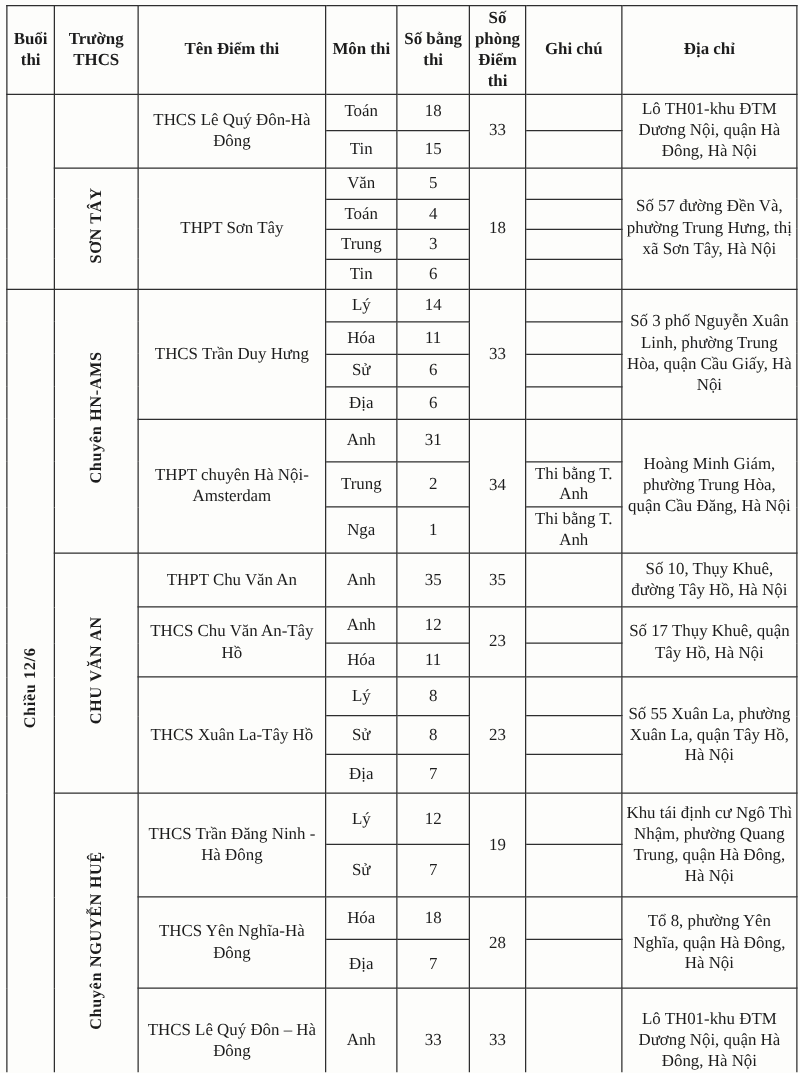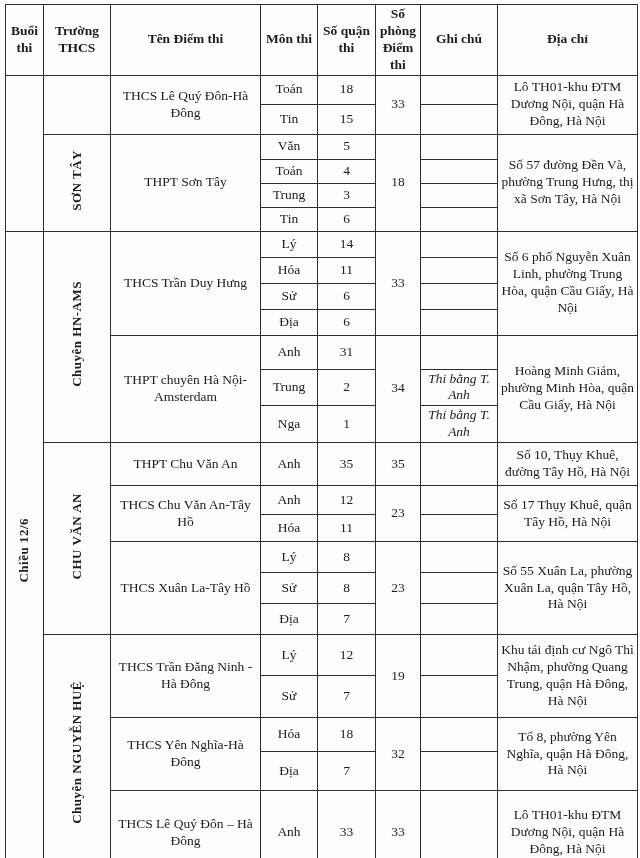--- a/index.html
+++ b/index.html
@@ -27,21 +27,21 @@
   .exam th { font-weight: bold; font-size: 13.5px; }
   .vert {
     display: inline-block;
     writing-mode: vertical-rl;
     transform: rotate(180deg);
     font-weight: bold;
     white-space: nowrap;
     letter-spacing: 0.5px;
     font-size: 13px;
   }
-  .note-cell { font-style: italic; font-size: 12.5px; line-height: 1.2; }
+  .note-cell { font-size: 12.5px; line-height: 1.2; }
   .addr-cell { font-size: 13px; padding: 1px 4px; }
   .site-cell { padding: 1px 6px; margin-left: 44px; }
 </style>
 </head>
 <body>
 
 <div class="page">
   <table class="exam">
     <colgroup>
       <col style="width:38px">
@@ -53,21 +53,21 @@
         <col style="width:77px">
         <col style="width:140px">
     </colgroup>
 
     <tbody>
         <tr style="height:68px">
       <th>Buổi thi</th>
       <th>Trường THCS</th>
       <th>Tên Điểm thi</th>
       <th>Môn thi</th>
-      <th>Số quận thi</th>
+      <th>Số bằng thi</th>
       <th>Số phòng Điểm thi</th>
       <th>Ghi chú</th>
       <th>Địa chỉ</th>
     </tr>
 
     <tr style="height:29px">
       <td rowspan="6"></td>
       <td rowspan="2"></td>
       <td rowspan="2" class="site-cell">THCS Lê Quý Đôn-Hà Đông</td>
       <td>Toán</td>
@@ -108,21 +108,21 @@
     </tr>
 
     <tr style="height:26px">
       <td rowspan="18"><span class="vert">Chiều 12/6</span></td>
       <td rowspan="7"><span class="vert">Chuyên HN-AMS</span></td>
       <td rowspan="4" class="site-cell">THCS Trần Duy Hưng</td>
       <td>Lý</td>
       <td>14</td>
       <td rowspan="4">33</td>
       <td class="note-cell"></td>
-      <td rowspan="4" class="addr-cell">Số 6 phố Nguyễn Xuân Linh, phường Trung Hòa, quận Cầu Giấy, Hà Nội</td>
+      <td rowspan="4" class="addr-cell">Số 3 phố Nguyễn Xuân Linh, phường Trung Hòa, quận Cầu Giấy, Hà Nội</td>
     </tr>
     <tr style="height:26px">
       <td>Hóa</td>
       <td>11</td>
       <td class="note-cell"></td>
     </tr>
     <tr style="height:26px">
       <td>Sử</td>
       <td>6</td>
       <td class="note-cell"></td>
@@ -132,21 +132,21 @@
       <td>6</td>
       <td class="note-cell"></td>
     </tr>
 
     <tr style="height:34px">
       <td rowspan="3" class="site-cell">THPT chuyên Hà Nội-Amsterdam</td>
       <td>Anh</td>
       <td>31</td>
       <td rowspan="3">34</td>
       <td class="note-cell"></td>
-      <td rowspan="3" class="addr-cell">Hoàng Minh Giám, phường Minh Hòa, quận Cầu Giấy, Hà Nội</td>
+      <td rowspan="3" class="addr-cell">Hoàng Minh Giám, phường Trung Hòa, quận Cầu Đăng, Hà Nội</td>
     </tr>
     <tr style="height:36px">
       <td>Trung</td>
       <td>2</td>
       <td class="note-cell">Thi bằng T. Anh</td>
     </tr>
     <tr style="height:36px">
       <td>Nga</td>
       <td>1</td>
       <td class="note-cell">Thi bằng T. Anh</td>
@@ -207,21 +207,21 @@
     <tr style="height:42px">
       <td>Sử</td>
       <td>7</td>
       <td class="note-cell"></td>
     </tr>
 
     <tr style="height:34px">
       <td rowspan="2" class="site-cell">THCS Yên Nghĩa-Hà Đông</td>
       <td>Hóa</td>
       <td>18</td>
-      <td rowspan="2">32</td>
+      <td rowspan="2">28</td>
       <td class="note-cell"></td>
       <td rowspan="2" class="addr-cell">Tổ 8, phường Yên Nghĩa, quận Hà Đông, Hà Nội</td>
     </tr>
     <tr style="height:39px">
       <td>Địa</td>
       <td>7</td>
       <td class="note-cell"></td>
     </tr>
 
     <tr style="height:84px">

